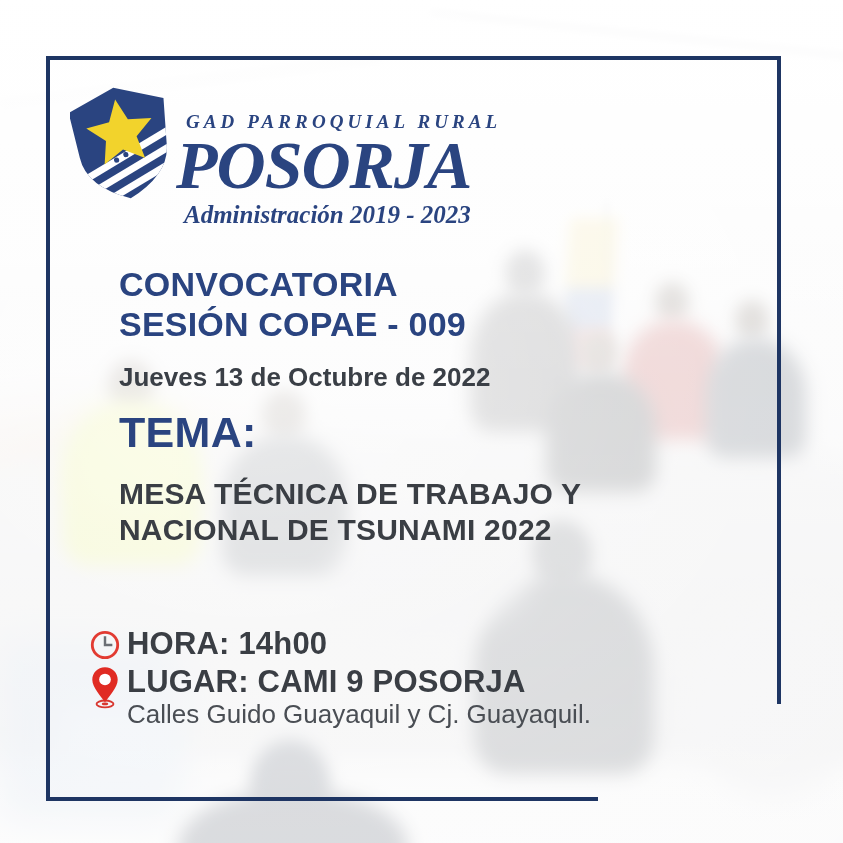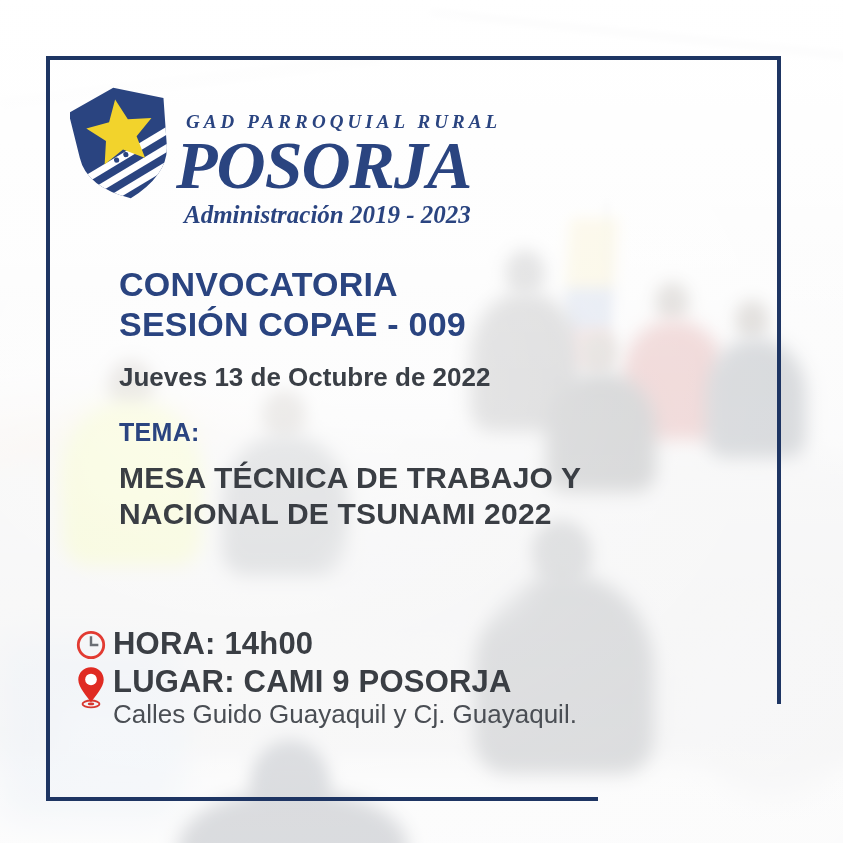--- a/index.html
+++ b/index.html
@@ -101,30 +101,30 @@
     letter-spacing:.2px;white-space:nowrap;
   }
   .h-date{
     font-weight:bold;font-size:26px;line-height:34px;color:#3a3f46;
     margin-top:16px;white-space:nowrap;
   }
 
   
   .tema{position:absolute;left:119px;top:412px;width:660px;}
   .tema-label{
-    font-weight:bold;font-size:25px;line-height:40px;color:#2a4480;letter-spacing:.3px;
+    font-weight:bold;font-size:43px;line-height:40px;color:#2a4480;letter-spacing:.3px;
   }
   .tema-line{
     font-weight:bold;font-size:30px;line-height:36px;color:#3a3e44;letter-spacing:.2px;
     white-space:nowrap;
   }
-  .tema-body{margin-top:8px;}
-
-  
-  .info{position:absolute;left:69px;top:626px;width:640px;}
+  .tema-body{margin-top:24px;}
+
+  
+  .info{position:absolute;left:83px;top:626px;width:640px;}
   .info-row{display:flex;align-items:flex-start;}
   .ic{width:44px;flex:0 0 44px;display:flex;justify-content:center;}
   .info-strong{
     font-weight:bold;font-size:31px;line-height:36px;color:#3a3e44;letter-spacing:.2px;
     white-space:nowrap;
   }
   .info-sub{
     font-weight:normal;font-size:26px;line-height:33px;color:#4a4e54;
     white-space:nowrap;
   }

